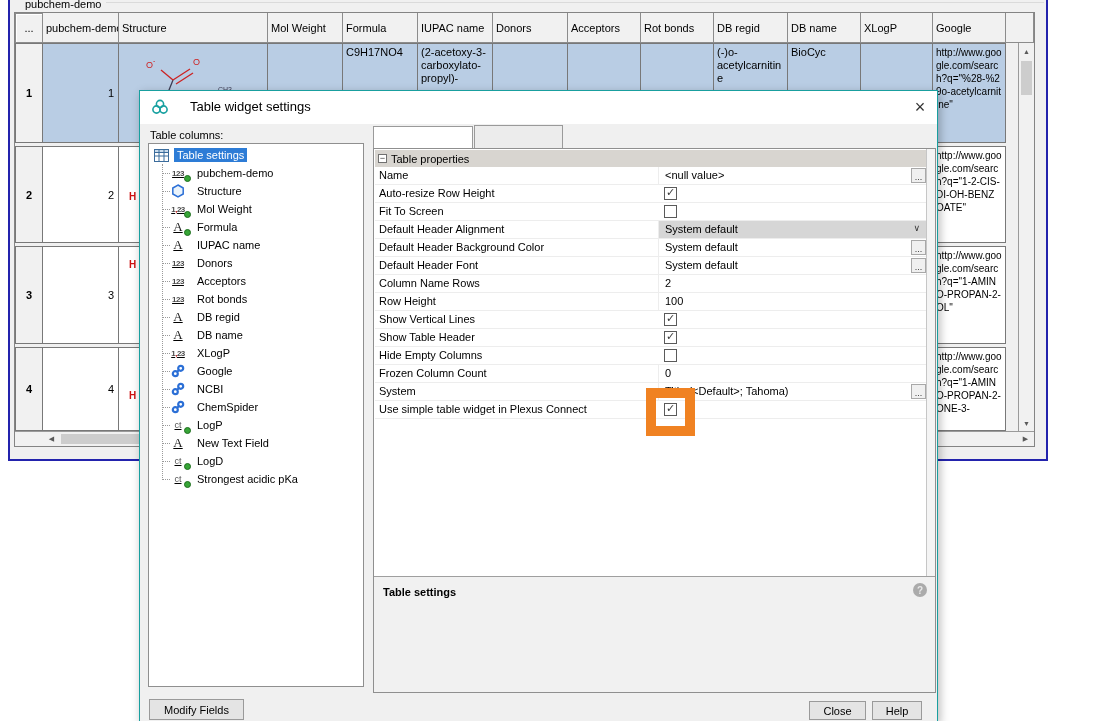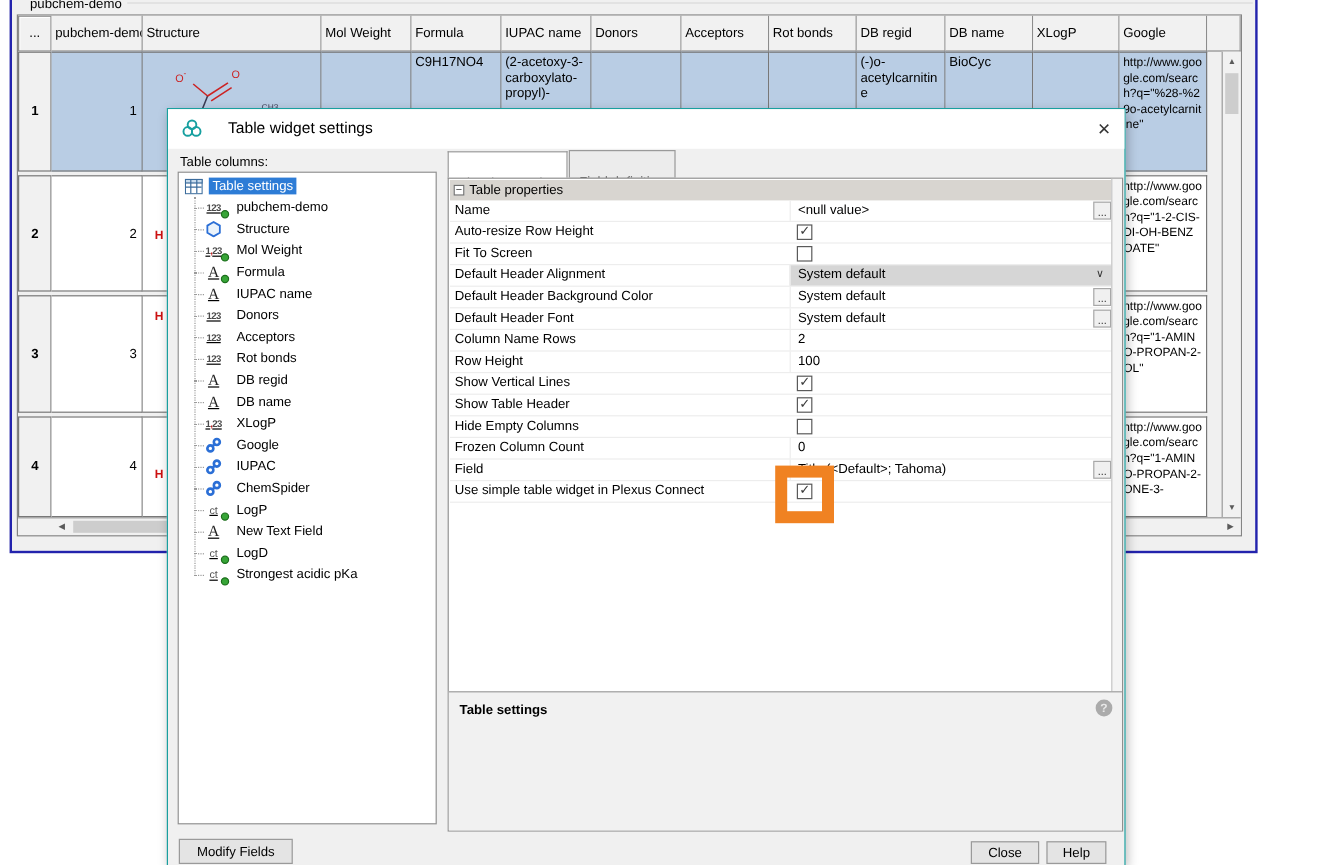--- a/index.html
+++ b/index.html
@@ -319,21 +319,21 @@
           <div class="ti child">
             <span class="tico">
               <svg width="14" height="14" viewBox="0 0 14 14">
                 <g fill="none" stroke="#2b6fd6" stroke-width="2.2">
                   <circle cx="4.3" cy="9.7" r="2.5"></circle>
                   <circle cx="9.7" cy="4.3" r="2.5"></circle>
                   <path d="M5.8 8.2 L8.2 5.8"></path>
                 </g>
               </svg>
             </span>
-            <span class="tlab">IUPAC</span>
+            <span class="tlab">NCBI</span>
           </div>
           <div class="ti child">
             <span class="tico">
               <svg width="14" height="14" viewBox="0 0 14 14">
                 <g fill="none" stroke="#2b6fd6" stroke-width="2.2">
                   <circle cx="4.3" cy="9.7" r="2.5"></circle>
                   <circle cx="9.7" cy="4.3" r="2.5"></circle>
                   <path d="M5.8 8.2 L8.2 5.8"></path>
                 </g>
               </svg>
@@ -426,21 +426,21 @@
           </div>
           <div class="prow">
             <span class="plab">Hide Empty Columns</span>
             <div class="cb"></div>
           </div>
           <div class="prow">
             <span class="plab">Frozen Column Count</span>
             <div class="pval">0</div>
           </div>
           <div class="prow">
-            <span class="plab">Field</span>
+            <span class="plab">System</span>
             <div class="pval">Title (&lt;Default&gt;; Tahoma)</div>
             <div class="ebtn">...</div>
           </div>
           <div class="prow">
             <span class="plab">Use simple table widget in Plexus Connect</span>
             <div class="cb on"></div>
           </div>
         </div>
       <div class="pscroll"></div>
       <div class="pdesc">

